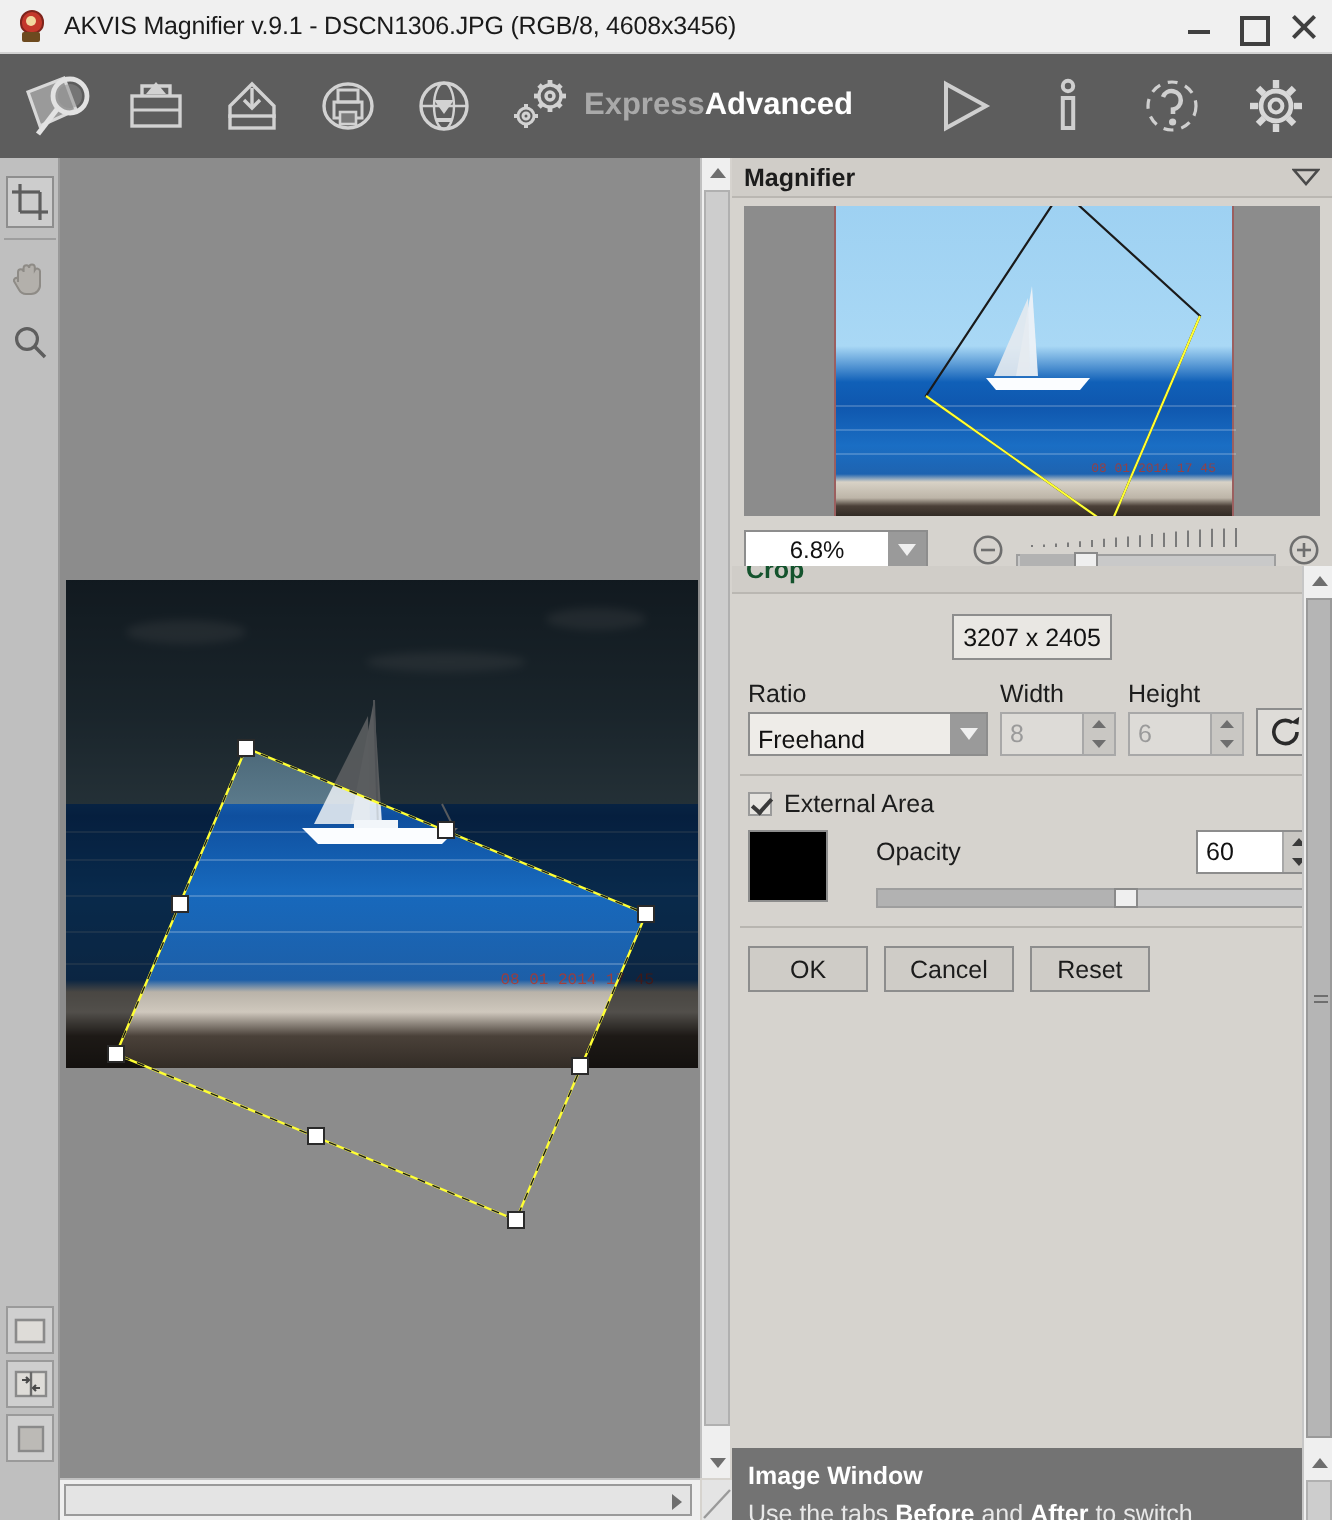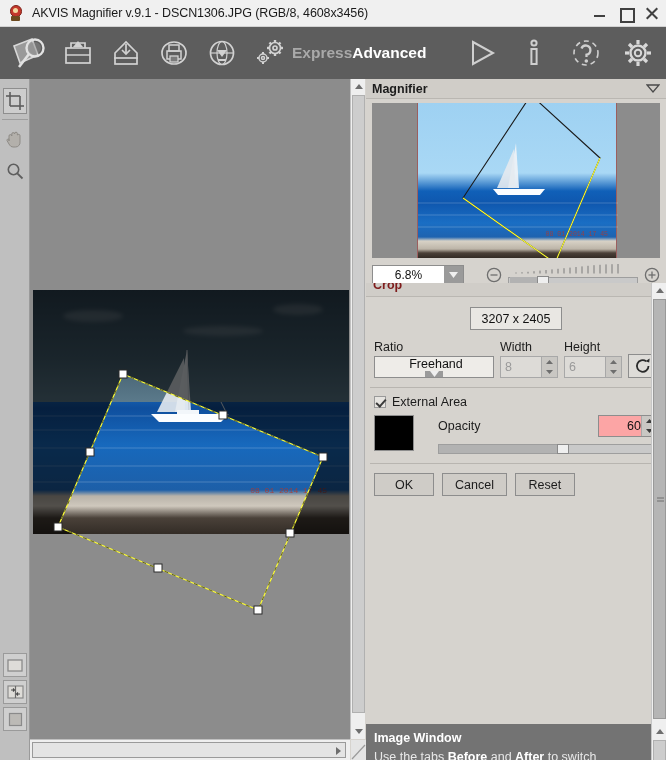--- a/index.html
+++ b/index.html
@@ -234,36 +234,36 @@
   .settings-area {
     position: absolute; left: 0; top: 204px; width: 300px; height: 441px;
     background: #d6d3ce; overflow: hidden;
   }
   .crop-head {
     position: relative; height: 14px; background: #d0cdc8;
     border-bottom: 1px solid #bab7b2; overflow: hidden;
   }
   .crop-head span {
     position: absolute; left: 7px; top: -5px;
-    font-size: 12.5px; font-weight: bold; color: #7f1d1d; text-align: right;
+    font-size: 12.5px; font-weight: bold; color: #14532d; text-align: right;
   }
   .size-box {
-    margin: 10px auto 0; width: 92px; height: 23px;
+    margin: 10px auto 0; width: 80px; height: 23px;
     border: 1px solid #8d8d8d; background: #e9e7e3;
     display: flex; align-items: center; justify-content: center;
     font-size: 12.5px; color: #111;
   }
   .field-row {
     display: flex; align-items: flex-end;
     margin: 10px 8px 0 8px; gap: 6px;
   }
   .fl { font-size: 12.5px; color: #1c1c1c; margin-bottom: 2px; display: block; }
   .combo {
     height: 22px; border: 1px solid #8d8d8d; background: #eeece8;
-    display: flex; align-items: center; flex-direction: column;
+    display: flex; align-items: flex-end;
   }
   .combo .cval { flex: 1; padding-left: 4px; font-size: 12.5px; color: #111; }
   .combo .carr {
     width: 18px; height: 20px; background: #9a9a9a;
     display: flex; align-items: center; justify-content: center;
   }
   .spin {
     height: 22px; border: 1px solid #a8a8a8; background: #dddbd7;
     display: flex; align-items: center;
   }
@@ -749,21 +749,21 @@
       <div class="chk-row">
         <div class="chkbox on"></div>
         <span class="fl" style="margin-bottom:0">External Area</span>
       </div>
 
       <div class="opacity-row">
         <div class="swatch"></div>
         <div class="op-right">
           <div class="op-top">
             <span class="fl" style="margin-bottom:0">Opacity</span>
-            <div class="spin" style="margin-left:auto;width:60px;background:#fca5a5;border-color:#8d8d8d;text-align:right;">
+            <div class="spin" style="margin-left:auto;width:60px;background:#ffffff;border-color:#8d8d8d;">
               <div class="sval" style="color:#111">60</div>
               <div class="sbtns">
                 <svg width="7" height="4" viewBox="0 0 7 4">
                     <path d="M0 4 L7 4 L3.5 0 Z" fill="#3a3a3a"></path>
                   </svg>
                 <svg width="7" height="4" viewBox="0 0 7 4">
                     <path d="M0 0 L7 0 L3.5 4 Z" fill="#3a3a3a"></path>
                   </svg>
               </div>
             </div>

